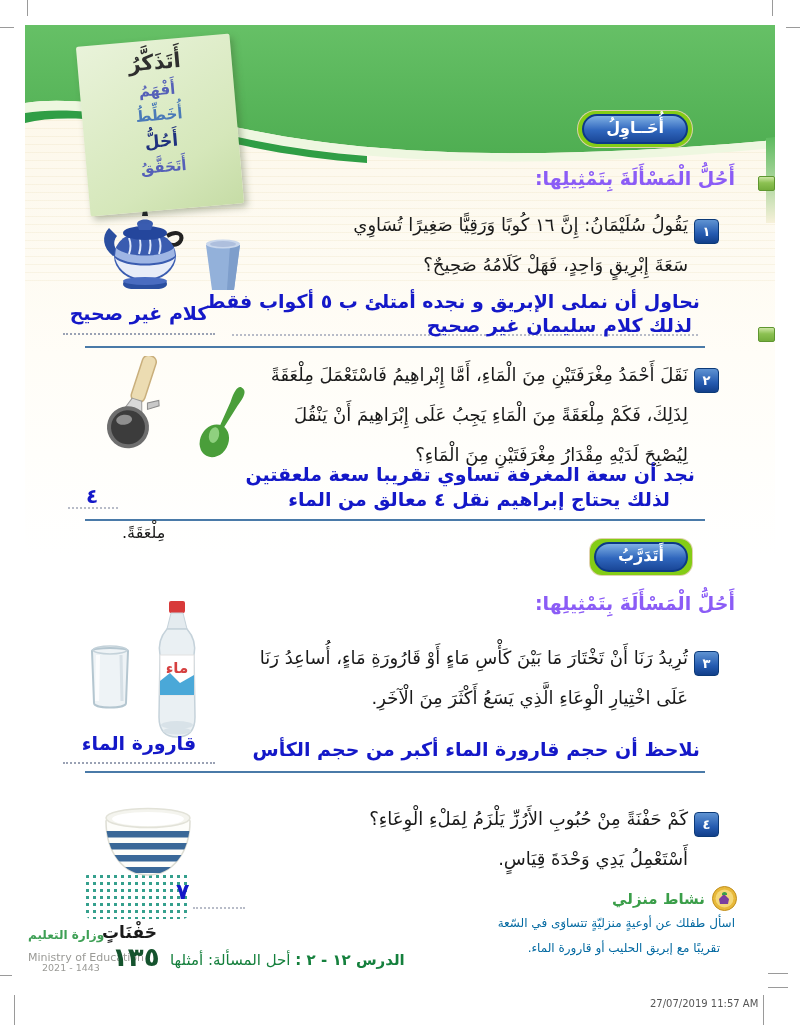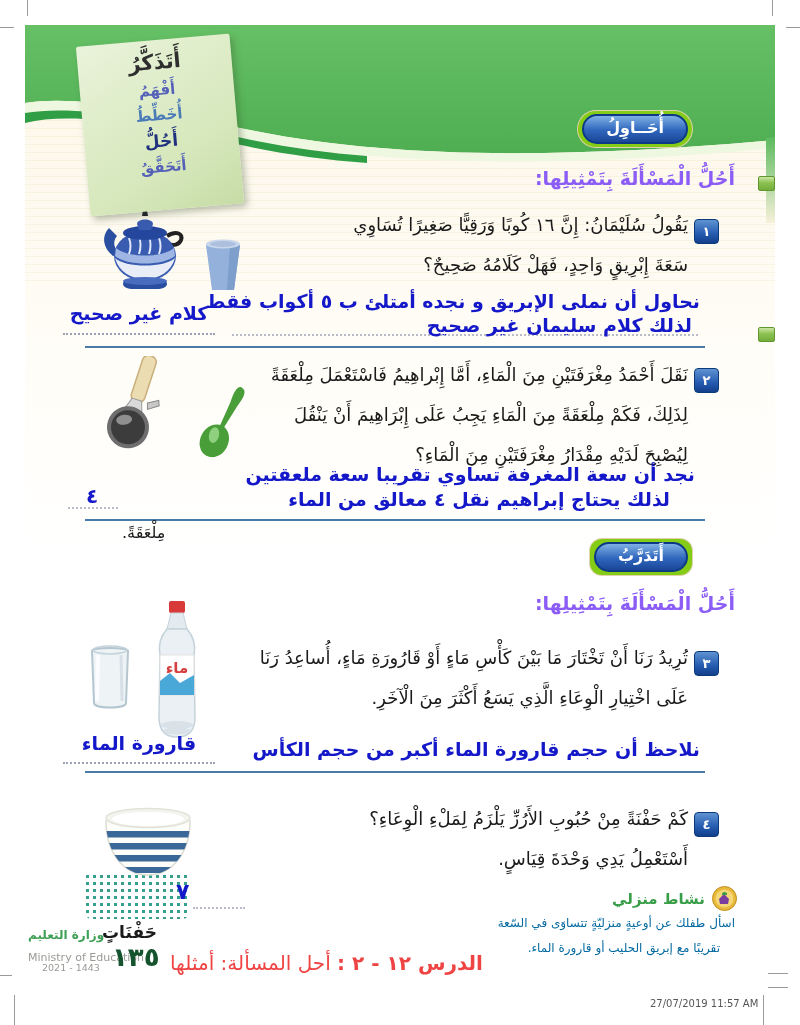--- a/index.html
+++ b/index.html
@@ -48,21 +48,21 @@
   
   .home-title{direction:rtl;font-size:15px;font-weight:bold;color:#3a9e49;z-index:4;}
   .home-line{direction:rtl;font-size:12px;color:#0369a1;z-index:4;white-space:nowrap;}
   
   .moe-dots{background-image:radial-gradient(circle,#35a08d 1.6px,transparent 1.9px);
             background-size:7px 7px;z-index:2;border-radius:8px;}
   .moe-ar{font-size:12px;font-weight:bold;color:#3fa056;z-index:3;}
   .moe-en{font-size:11px;color:#9a9a96;z-index:3;}
   .moe-yr{font-size:9.5px;color:#9a9a96;z-index:3;}
   .page-num{font-size:26px;font-weight:bold;color:#14532d;z-index:4;}
-  .lesson{direction:rtl;font-size:20px;color:#ef4444;z-index:4;white-space:nowrap;}
+  .lesson{direction:rtl;font-size:15px;color:#15803d;z-index:4;white-space:nowrap;}
   .lesson .lbl{font-weight:bold;}
   .print-info{font-size:10px;color:#555;z-index:4;white-space:nowrap;font-family:"DejaVu Sans",sans-serif;}
   .crop{background:#9a9a9a;z-index:6;}
   .illus{z-index:3;}
 </style>
 </head>
 <body>
 
 <div class="page">
 

